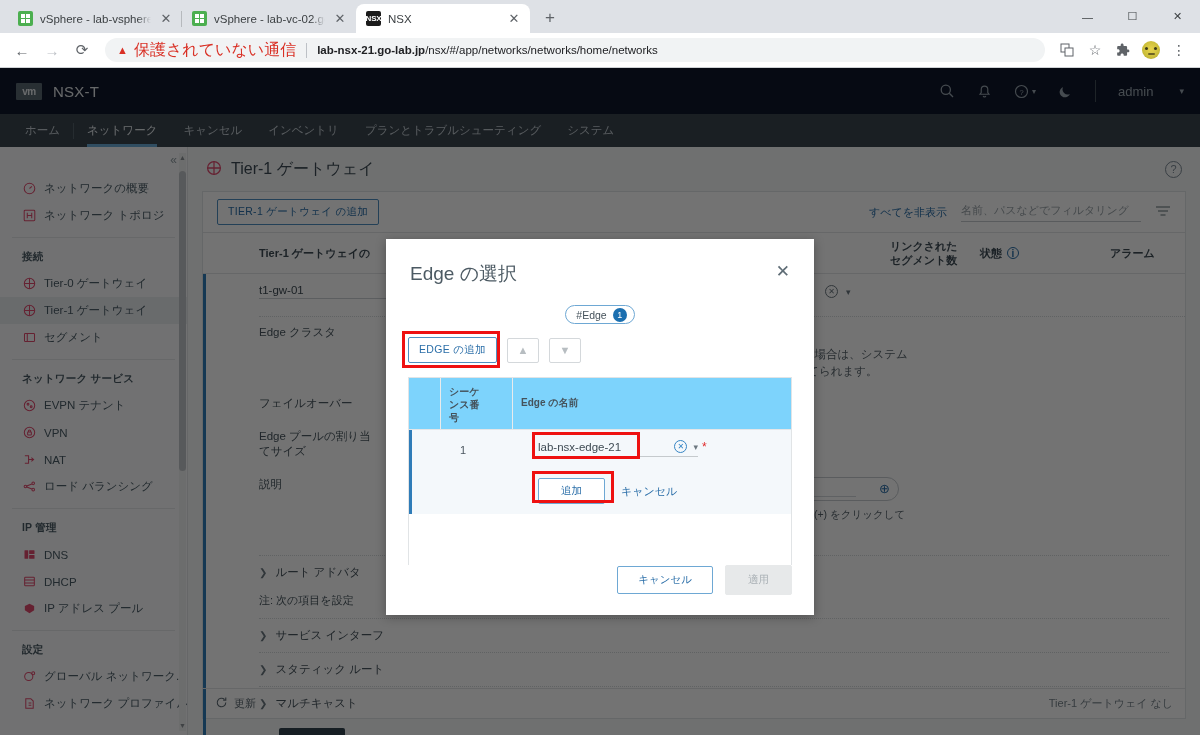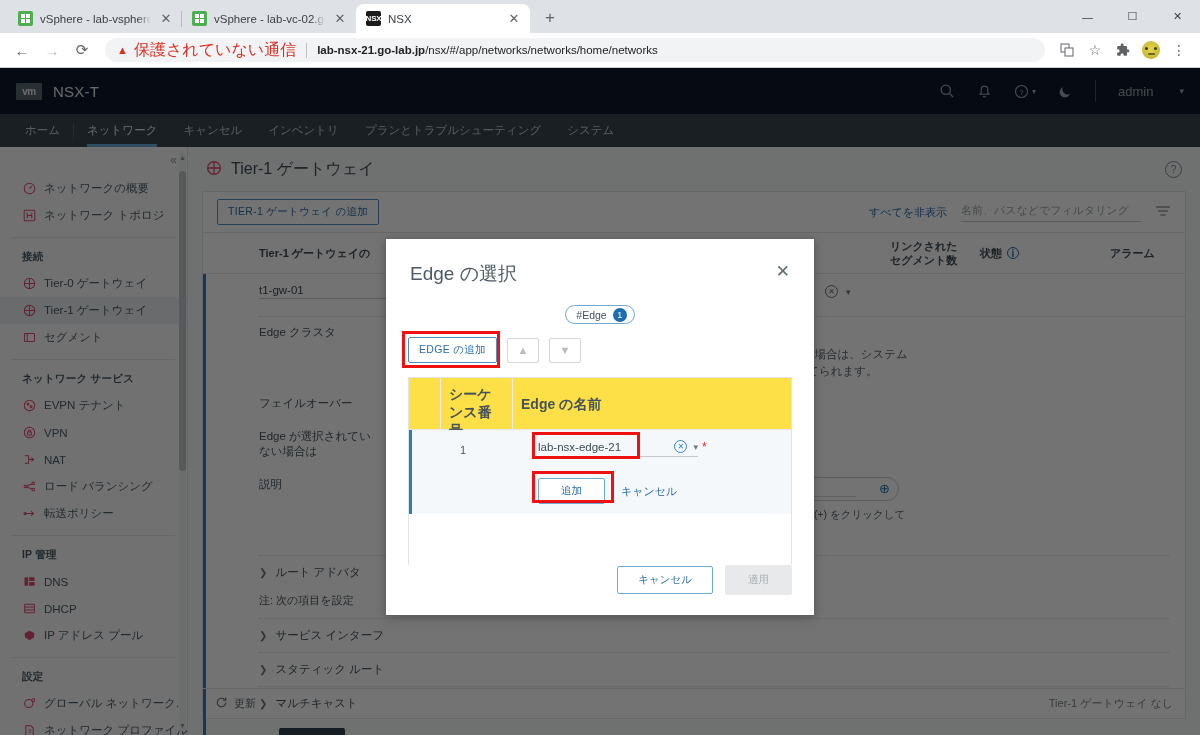--- a/index.html
+++ b/index.html
@@ -277,22 +277,22 @@
   }
   .arrowbtn {
     width: 32px; height: 25px; border: 1px solid #d4d8db; border-radius: 2px;
     display: flex; align-items: center; justify-content: center; color: #b7bdc1;
     font-size: 11px; background: #fff;
   }
   #edge-table {
     margin-top: 14px; border: 1px solid #e1e4e6; height: 232px; background: #fff;
   }
   #et-head {
-    display: flex; height: 52px; background: #fde047; border-bottom: 1px solid #e4e6e8;
-    font-size: 14px; font-weight: bold; color: #45525b;
+    display: flex; height: 52px; background: #7dd3fc; border-bottom: 1px solid #e4e6e8;
+    font-size: 10px; font-weight: bold; color: #45525b;
   }
   #et-head .c0 { width: 32px; border-right: 1px solid #e9ebec; }
   #et-head .c1 {
     width: 72px; border-right: 1px solid #e9ebec; padding: 7px 8px; line-height: 1.3;
   }
   #et-head .c2 { flex: 1; padding: 18px 8px; }
   #et-row {
     background: #f4f8fb; border-left: 3px solid #2f7cb8; min-height: 84px;
     padding: 10px 0 12px 0; position: relative;
   }
@@ -546,29 +546,20 @@
             <span class="sicon">
               <svg width="13" height="13" viewBox="0 0 14 14" fill="none" stroke="#e04a6e" stroke-width="1.1">
                   <circle cx="2.6" cy="7" r="1.4"></circle>
                   <circle cx="11" cy="3.6" r="1.4"></circle>
                   <circle cx="11" cy="10.4" r="1.4"></circle>
                   <path d="M4 6.4l5.6-2.2M4 7.6l5.6 2.2"></path>
                 </svg>
             </span>
             <span>ロード バランシング</span>
           </div>
-          <div class="side-item">
-            <span class="sicon">
-              <svg width="13" height="13" viewBox="0 0 14 14" fill="none" stroke="#e04a6e" stroke-width="1.1">
-                  <path d="M2 7h9M8.6 4.4L11.4 7 8.6 9.6"></path>
-                  <circle cx="2.2" cy="7" r="1.2"></circle>
-                </svg>
-            </span>
-            <span>転送ポリシー</span>
-          </div>
 
           <div class="side-divider"></div>
           <div class="side-group-title">IP 管理</div>
 
           <div class="side-item">
             <span class="sicon">
               <svg width="13" height="13" viewBox="0 0 14 14" fill="#e04a6e">
                   <rect x="1.6" y="2.4" width="4" height="9.2" rx="0.6"></rect>
                   <rect x="6.6" y="2.4" width="5.8" height="4" rx="0.6"></rect>
                   <rect x="6.6" y="7.6" width="5.8" height="4" rx="0.6"></rect>
@@ -693,21 +684,21 @@
                     </div>
                   </div>
                 </div>
 
                 <div class="dfield">
                   <div class="lbl">フェイルオーバー</div>
                   <div class="val"></div>
                 </div>
 
                 <div class="dfield">
-                  <div class="lbl">Edge が選択されていない場合は</div>
+                  <div class="lbl">Edge プールの割り当てサイズ</div>
                   <div class="val" style="display:flex;">
                     <div style="width:170px"></div>
                     <div style="display:flex;align-items:center;gap:10px;">
                       <span style="color:#49565f;">配置を有効</span>
                       <span class="toggle"></span>
                       <span style="color:#2a6ea8;border:1px solid #2a6ea8;border-radius:50%;width:12px;height:12px;display:inline-flex;align-items:center;justify-content:center;font-size:9px;">i</span>
                     </div>
                   </div>
                 </div>
 

